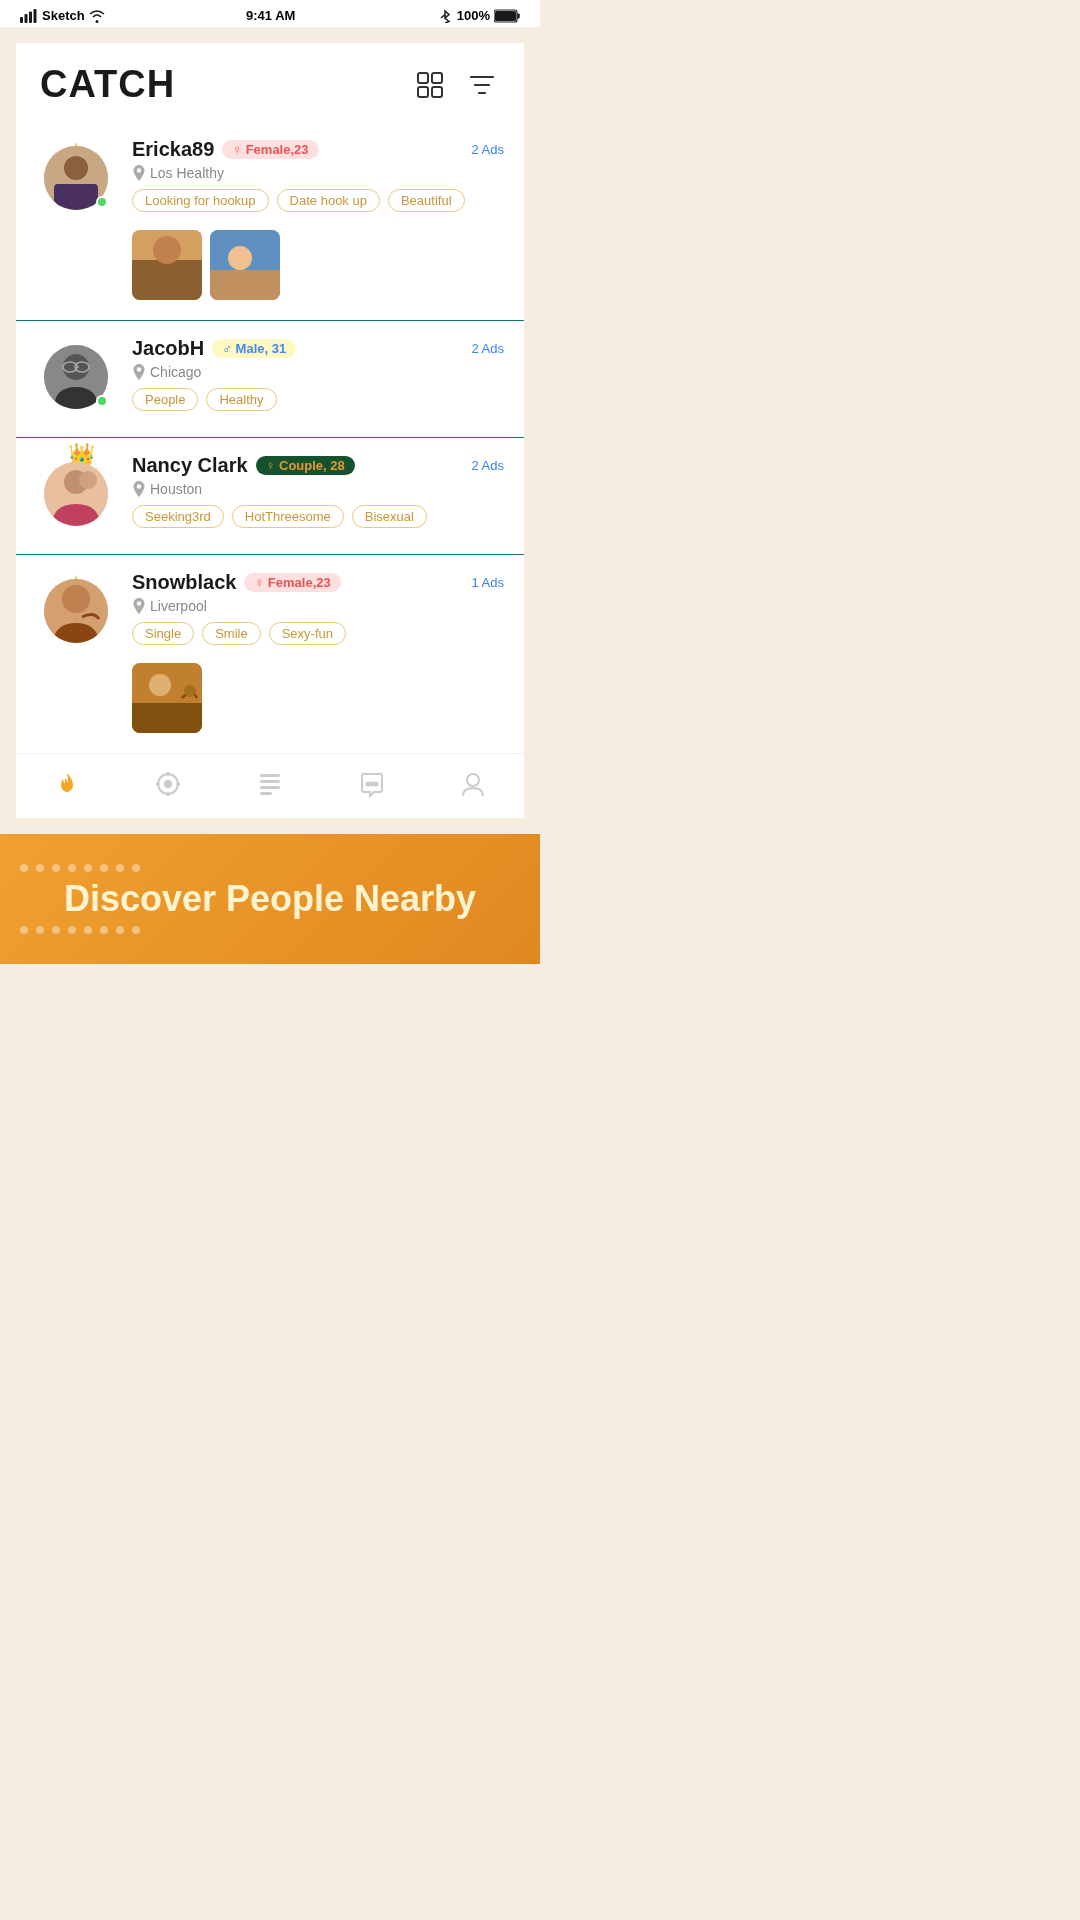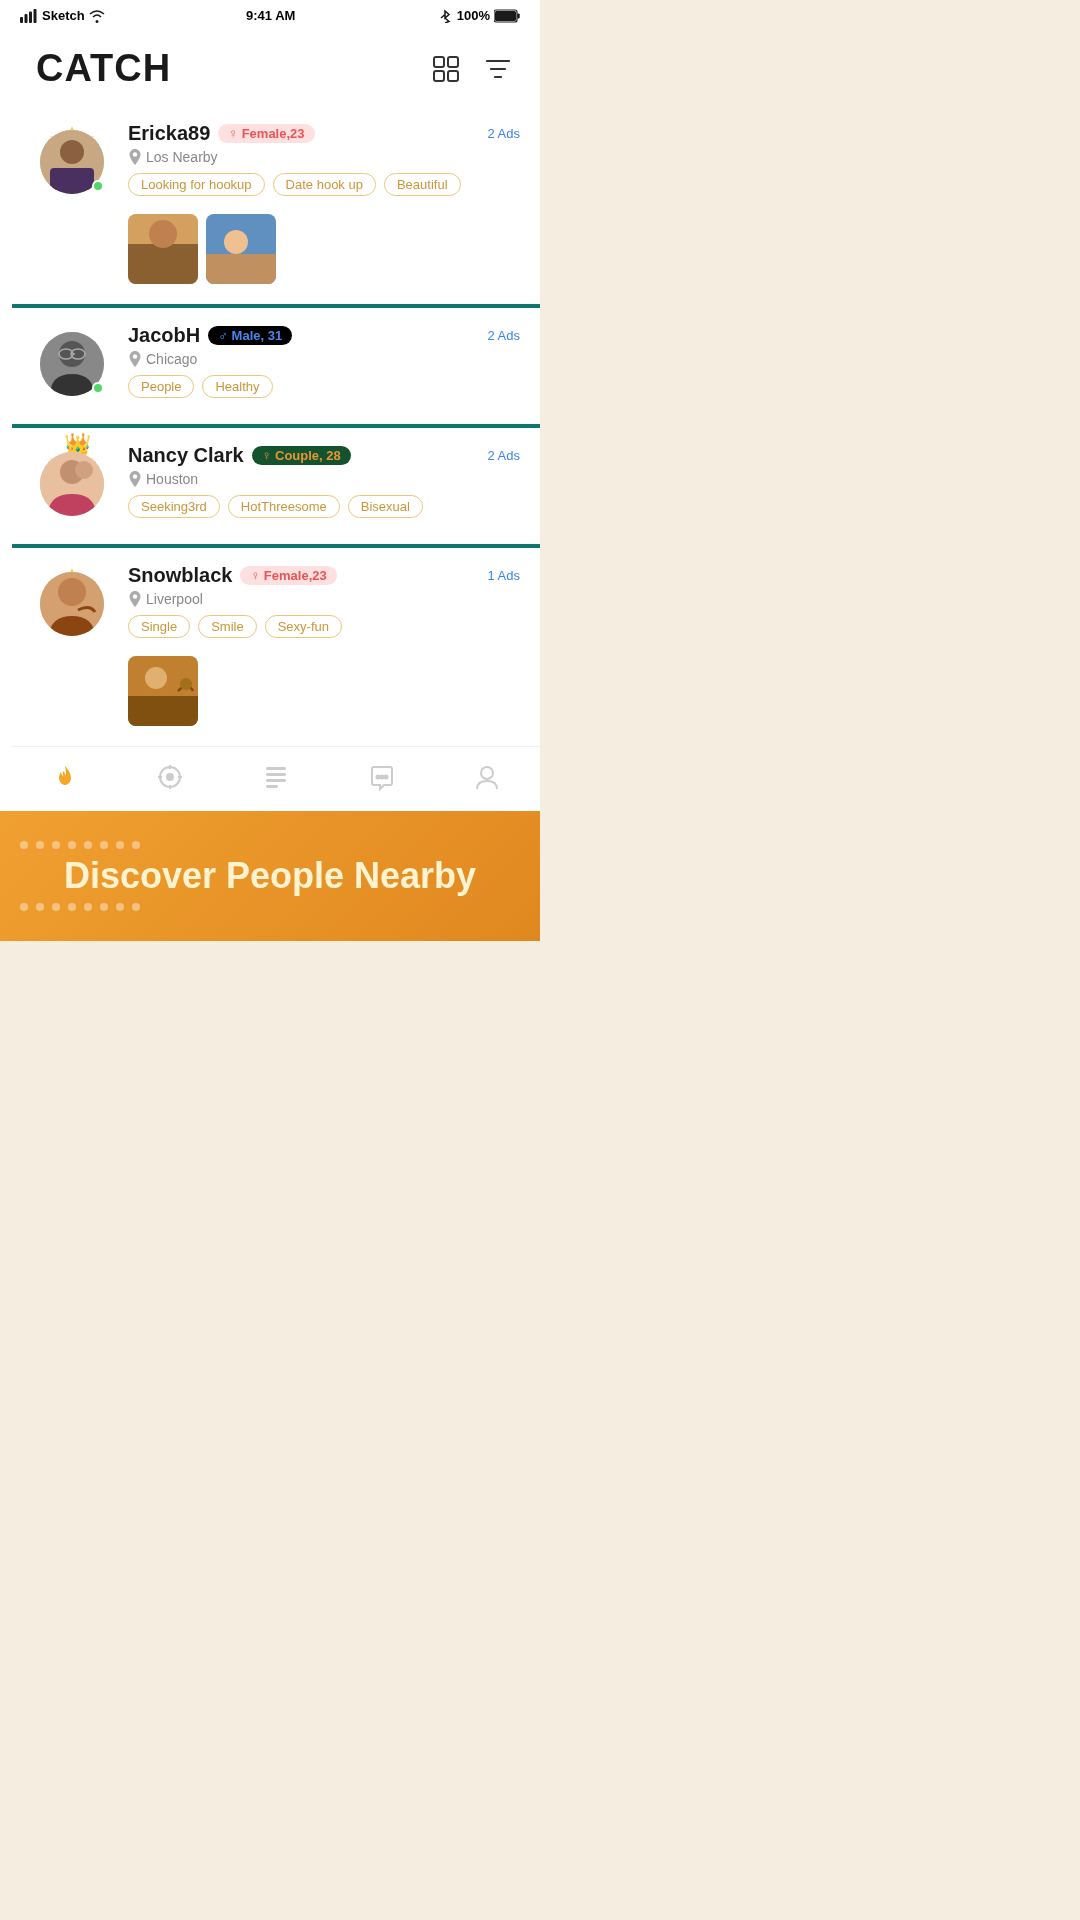--- a/index.html
+++ b/index.html
@@ -26,24 +26,23 @@
       padding: 8px 20px 4px;
       background: white;
       font-size: 13px;
       font-weight: 600;
     }
     .status-bar .left { display: flex; align-items: center; gap: 4px; }
     .status-bar .center { font-weight: 600; }
     .status-bar .right { display: flex; align-items: center; gap: 4px; }
     .main-content {
       background: white;
-      margin: 0;
+      margin: 16px;
       border-radius: 0;
       flex: 1;
-      padding-left: 12px;
     }
     .header {
       display: flex;
       justify-content: space-between;
       align-items: center;
       padding: 20px 24px 16px;
       background: white;
     }
     .app-title {
       font-size: 38px;
@@ -61,21 +60,21 @@
       height: 36px;
       display: flex;
       align-items: center;
       justify-content: center;
       cursor: pointer;
     }
     .grid-icon svg, .filter-icon svg { width: 28px; height: 28px; }
     .user-card {
       background: white;
       padding: 16px 20px 20px;
-      border-bottom: 4px solid #0f766e;
+      border-bottom: 1px solid #0f766e;
       position: relative;
     }
     .card-row {
       display: flex;
       gap: 16px;
     }
     .avatar-wrap {
       position: relative;
       width: 80px;
       height: 80px;
@@ -131,21 +130,21 @@
     .gender-badge {
       display: flex;
       align-items: center;
       gap: 3px;
       padding: 2px 10px;
       border-radius: 12px;
       font-size: 13px;
       font-weight: 600;
     }
     .female-badge { background: #ffe0e0; color: #e85555; }
-    .male-badge { background: #000000; color: #4488ee; }
+    .male-badge { background: #fef9c3; color: #4488ee; }
     .couple-badge { background: #14532d; color: #e89535; }
     .ads-count {
       font-size: 13px;
       color: #3b82f6;
       margin-left: auto;
     }
     .location-row {
       display: flex;
       align-items: center;
       gap: 4px;
@@ -334,21 +333,21 @@
               <span class="user-name">Ericka89</span>
               <span class="gender-badge female-badge">♀ Female,23</span>
             </div>
             <span class="ads-count">2 Ads</span>
           </div>
           <div class="location-row">
             <svg width="14" height="16" viewBox="0 0 14 16">
               <path d="M7 0 C4 0 1.5 2.5 1.5 5.5 C1.5 9.5 7 16 7 16 C7 16 12.5 9.5 12.5 5.5 C12.5 2.5 10 0 7 0Z" fill="#aaa"></path>
               <circle cx="7" cy="5.5" r="2.2" fill="white"></circle>
             </svg>
-            <span>Los Nearby</span>
+            <span>Los Healthy</span>
           </div>
           <div class="tags-row">
             <span class="tag">Looking for hookup</span>
             <span class="tag">Date hook up</span>
             <span class="tag">Beautiful</span>
           </div>
         </div>
       </div>
       <div class="photos-row">
         <div class="photo-thumb">

